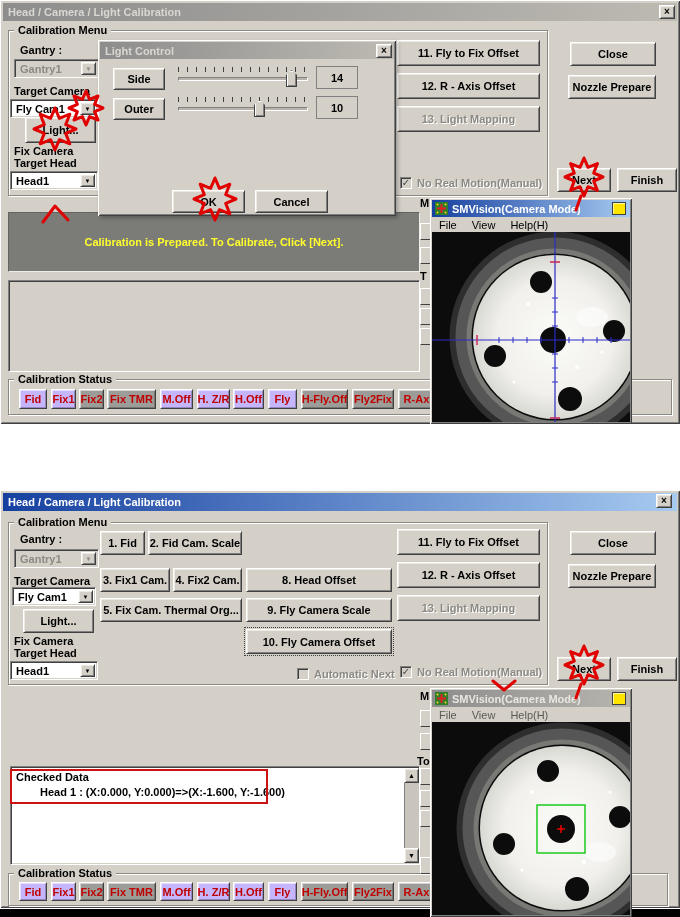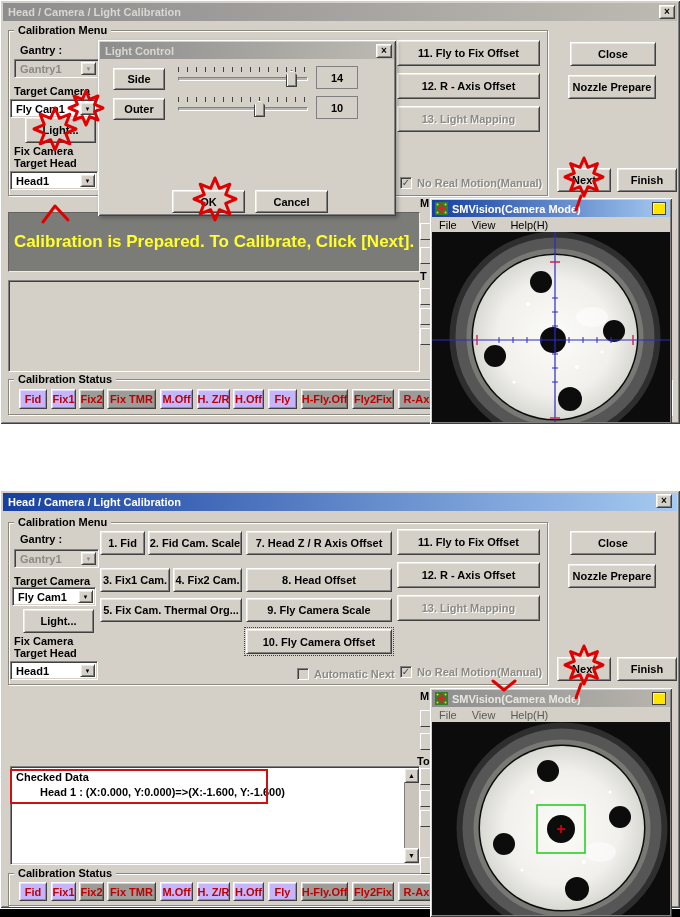--- a/index.html
+++ b/index.html
@@ -49,21 +49,21 @@
   display:flex; align-items:center; justify-content:center; line-height:1; }
 .ticks { position:absolute; height:5px; background:repeating-linear-gradient(to right,#404040 0 1px,transparent 1px 9px); }
 .track { position:absolute; height:4px; background:#b8b4ac; border:1px solid; border-color:#808080 #fff #fff #808080; }
 .thumb { position:absolute; width:11px; height:17px; background:#d4d0c8; border:1px solid #404040;
   clip-path:polygon(50% 0,100% 30%,100% 100%,0 100%,0 30%); box-shadow:inset 1px 1px 0 #fff, inset -1px -1px 0 #808080; }
 .valuebox { position:absolute; width:42px; height:23px; border:1px solid #808080; background:#d4d0c8;
   font-size:11px; font-weight:bold; color:#000; display:flex; align-items:center; justify-content:center; }
 .dialog { position:absolute; background:#d4d0c8; z-index:3;
   box-shadow: inset 1px 1px 0 #fff, inset -1px -1px 0 #404040, inset 2px 2px 0 #d4d0c8, inset -2px -2px 0 #808080,
   2px 2px 4px rgba(0,0,0,.25); }
-.smwin { position:absolute; left:430px; width:242px; background:#d4d0c8; z-index:5;
+.smwin { position:absolute; left:430px; width:202px; background:#d4d0c8; z-index:5;
   box-shadow: inset 1px 1px 0 #fff, inset -1px -1px 0 #404040, inset 2px 2px 0 #d4d0c8, inset -2px -2px 0 #808080; }
 .smtitle { position:absolute; left:2px; right:2px; top:2px; height:17px; display:flex; align-items:center;
   padding-left:3px; font-size:11px; font-weight:bold; white-space:nowrap; }
 .smtitle.active { background:linear-gradient(to right,#1640a0,#a6caf0); color:#fff; }
 .smtitle.inactive { background:linear-gradient(to right,#8d8d8d,#b8b5ae); color:#e9e7e1; }
 .ybtn { position:absolute; width:14px; height:13px; background:#ffe400; border:1px solid #404040;
   box-shadow:inset 1px 1px 0 #fff8a0; }
 .menubar { position:absolute; left:2px; right:2px; height:15px; background:#d4d0c8; display:flex; align-items:center;
   padding-left:7px; }
 .menuitem { font-size:11px; color:#000; margin-right:15px; }
@@ -116,21 +116,21 @@
 
     <div class="btn" style="left:570px;top:42px;width:86px;height:24px">Close</div>
     <div class="btn" style="left:568px;top:75px;width:88px;height:24px">Nozzle Prepare</div>
 
     <div class="checkbox" style="left:400px;top:177px">✓</div>
     <div class="label dim" style="left:417px;top:177px">No Real Motion(Manual)</div>
 
     <div class="btn" style="left:557px;top:168px;width:54px;height:24px">Next</div>
     <div class="btn" style="left:617px;top:168px;width:60px;height:24px">Finish</div>
 
-    <div class="darkpanel" style="left:8px;top:212px;width:412px;height:60px;font-size:17px;line-height:58px">
+    <div class="darkpanel" style="left:8px;top:212px;width:412px;height:60px;font-size:11px;line-height:58px">
       <span>Calibration is Prepared. To Calibrate, Click [Next].</span>
     </div>
     <div class="sunkenpanel" style="left:8px;top:280px;width:412px;height:92px"></div>
 
     <div class="groupbox" style="left:8px;top:379px;width:664px;height:36px"></div>
     <div class="grouplabel" style="left:14px;top:373px">Calibration Status</div>
     <div class="statusbtn st-on" style="left:19px;top:389px;width:28px;height:20px">Fid</div>
     <div class="statusbtn st-on" style="left:51px;top:389px;width:25px;height:20px">Fix1</div>
     <div class="statusbtn st-off" style="left:79px;top:389px;width:25px;height:20px">Fix2</div>
     <div class="statusbtn st-off" style="left:107px;top:389px;width:49px;height:20px">Fix TMR</div>
@@ -244,21 +244,20 @@
     <div class="btn" style="left:23px;top:119px;width:71px;height:24px">Light...</div>
     <div class="label" style="left:14px;top:145px">Fix Camera</div>
     <div class="label" style="left:14px;top:157px">Target Head</div>
     <div class="combo" style="left:10px;top:171px;width:88px">
       <span>Head1</span>
       <span class="arrowbtn">▼</span>
     </div>
 
     <div class="btn" style="left:100px;top:41px;width:45px;height:24px">1. Fid</div>
     <div class="btn" style="left:148px;top:41px;width:94px;height:24px">2. Fid Cam. Scale</div>
-    <div class="btn" style="left:246px;top:41px;width:146px;height:24px">7. Head Z / R Axis Offset</div>
     <div class="btn" style="left:100px;top:78px;width:70px;height:24px">3. Fix1 Cam.</div>
     <div class="btn" style="left:173px;top:78px;width:69px;height:24px">4. Fix2 Cam.</div>
     <div class="btn" style="left:246px;top:78px;width:146px;height:24px">8. Head Offset</div>
     <div class="btn" style="left:100px;top:108px;width:142px;height:24px">5. Fix Cam. Thermal Org...</div>
     <div class="btn" style="left:246px;top:108px;width:146px;height:24px">9. Fly Camera Scale</div>
     <div class="btn focused" style="left:246px;top:139px;width:146px;height:25px">10. Fly Camera Offset</div>
 
     <div class="btn" style="left:397px;top:39px;width:143px;height:26px">11. Fly to Fix Offset</div>
     <div class="btn" style="left:397px;top:72px;width:143px;height:26px">12. R - Axis Offset</div>
     <div class="btn disabled" style="left:397px;top:105px;width:143px;height:26px">13. Light Mapping</div>

